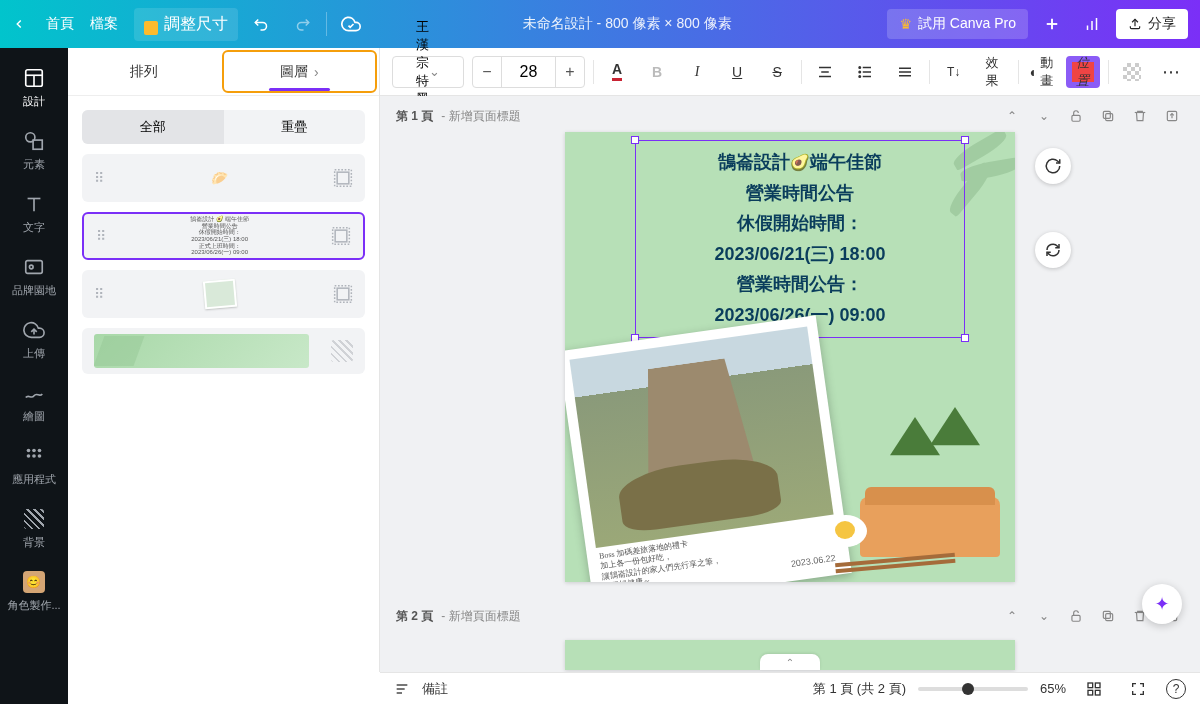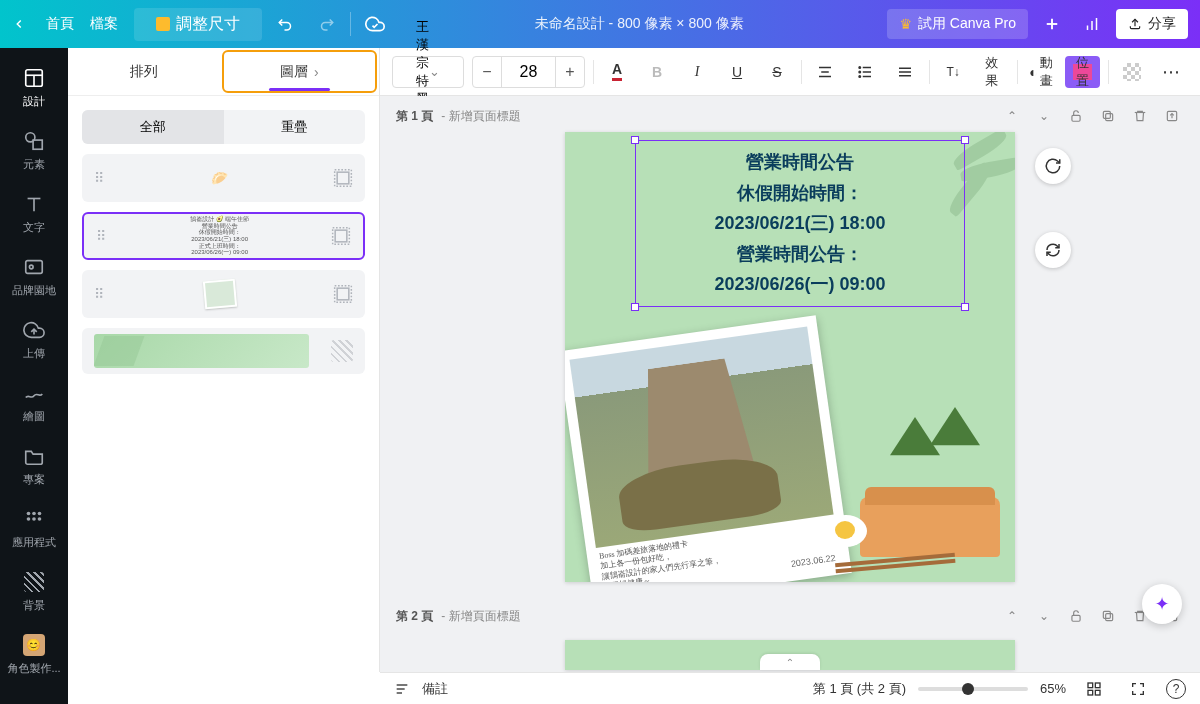--- a/index.html
+++ b/index.html
@@ -2,21 +2,21 @@
 <html><head>
 <meta charset="utf-8">
 <style>
 * { margin: 0; padding: 0; box-sizing: border-box; font-family: -apple-system, "PingFang TC", "Microsoft JhengHei", sans-serif; }
 body { width: 1200px; height: 704px; overflow: hidden; background: #fff; }
 
 
 .header { height: 48px; background: linear-gradient(90deg, #01C4CC 0%, #7B2FF7 100%); display: flex; align-items: center; padding: 0 12px; color: #fff; gap: 8px; }
 .header .home-btn { display: flex; align-items: center; gap: 20px; font-size: 14px; cursor: pointer; }
 .header .menu-item { font-size: 14px; padding: 6px 8px; cursor: pointer; font-family: Liberation Mono, monospace; }
-.header .resize-btn { display: flex; align-items: center; gap: 6px; background: rgba(255,255,255,0.12); border-radius: 4px; padding: 6px 22px; }
+.header .resize-btn { display: flex; align-items: flex-end; gap: 6px; background: rgba(255,255,255,0.12); border-radius: 4px; padding: 6px 10px; }
 .header .crown { width: 14px; height: 14px; background: #fdbb2d; border-radius: 2px; }
 .header .icon-btn { width: 32px; height: 32px; display: flex; align-items: center; justify-content: center; border-radius: 4px; cursor: pointer; }
 .header .title { flex: 1; text-align: center; font-size: 14px; opacity: .9; }
 .header .try-pro { background: rgba(255,255,255,0.18); padding: 6px 12px; border-radius: 4px; display: flex; align-items: center; gap: 6px; font-size: 14px; }
 .header .share-btn { background: #fff; color: #222; padding: 6px 12px; border-radius: 4px; display: flex; align-items: center; gap: 6px; font-size: 14px; }
 
 
 .rail { position: absolute; left: 0; top: 48px; width: 68px; bottom: 0; background: #0f1418; color: #a0a6ad; display: flex; flex-direction: column; align-items: center; padding-top: 10px; gap: 4px; }
 .rail-item { width: 68px; display: flex; flex-direction: column; align-items: center; gap: 4px; padding: 8px 0; font-size: 11px; cursor: pointer; }
 .rail-item.active { color: #fff; }
@@ -44,21 +44,21 @@
 .hatched { background: repeating-linear-gradient(45deg,#d0d2d6,#d0d2d6 2px,transparent 2px,transparent 5px); width:22px; height:22px; border-radius:3px; }
 
 
 .toolbar { position: absolute; left: 380px; right: 0; top: 48px; height: 48px; background: #fff; border-bottom: 1px solid #e5e5e5; display: flex; align-items: center; padding: 0 12px; gap: 8px; }
 .font-select { width: 134px; height: 32px; border: 1px solid #ddd; border-radius: 4px; display: flex; align-items: center; justify-content: space-between; padding: 0 23px; font-size: 13px; }
 .size-group { display: flex; align-items: center; border: 1px solid #ddd; border-radius: 4px; height: 32px; }
 .size-btn { width: 28px; height: 30px; display:flex; align-items:center; justify-content:center; cursor:pointer; color:#555; }
 .size-input { width: 55px; text-align: center; border: none; border-left:1px solid #ddd; border-right:1px solid #ddd; height:30px; font-size:16px; }
 .tb-btn { min-width: 32px; height: 32px; display:flex; align-items:center; justify-content:center; cursor:pointer; border-radius:4px; font-size:14px; color:#333; padding: 0 4px; }
 .tb-btn.text { font-size: 13px; padding: 0 8px; }
-.tb-btn.highlight { border: 8px solid #8b5cf6; background:#ec4899; }
+.tb-btn.highlight { border: 6px solid #8b5cf6; background:#ef4444;font-style:italic; }
 .tb-sep { width:1px; height:24px; background:#e5e5e5; }
 .color-A { font-weight:700; border-bottom: 3px solid #c82333; line-height:1; padding-bottom:2px; }
 .tb-more { font-size: 18px; letter-spacing: 2px; }
 
 
 .canvas-area { position: absolute; left: 380px; right: 0; top: 96px; bottom: 32px; background: #f0f1f3; overflow: hidden; }
 .page-strip { display: flex; align-items: center; padding: 8px 16px 4px; gap: 8px; font-size: 12px; color: #555; }
 .page-strip .spacer { flex: 1; }
 .page-strip .pc-btn { width: 24px; height: 24px; display:flex; align-items:center; justify-content:center; cursor:pointer; color:#888; }
 
@@ -216,28 +216,20 @@
   <div class="rail-item">
       <div class="rail-icon">
         <svg width="22" height="22" viewBox="0 0 24 24" fill="none" stroke="currentColor" stroke-width="1.8">
           <path d="M3 17c3-4 6 2 9-2s6 2 9-2"></path>
         </svg>
       </div>
       <span>繪圖</span>
     </div>
   <div class="rail-item">
       <div class="rail-icon">
-        <svg width="22" height="22" viewBox="0 0 24 24" fill="none" stroke="currentColor" stroke-width="1.8">
-          <path d="M3 7h6l2 3h10v9a2 2 0 0 1-2 2H5a2 2 0 0 1-2-2V7z"></path>
-        </svg>
-      </div>
-      <span>專案</span>
-    </div>
-  <div class="rail-item">
-      <div class="rail-icon">
         <svg width="22" height="22" viewBox="0 0 24 24" fill="currentColor">
           <circle cx="6" cy="6" r="2"></circle>
           <circle cx="12" cy="6" r="2"></circle>
           <circle cx="18" cy="6" r="2"></circle>
           <circle cx="6" cy="12" r="2"></circle>
           <circle cx="12" cy="12" r="2"></circle>
           <circle cx="18" cy="12" r="2"></circle>
         </svg>
       </div>
       <span>應用程式</span>
@@ -411,20 +403,21 @@
       <div class="bamboo">
         <div class="leaf" style="top:0;left:10px;transform:rotate(-30deg)"></div>
         <div class="leaf" style="top:20px;left:20px;transform:rotate(-10deg)"></div>
         <div class="leaf" style="top:40px;left:0;transform:rotate(-50deg)"></div>
       </div>
       <div class="text-block">
         <div class="handle h-tl"></div>
           <div class="handle h-tr"></div>
           <div class="handle h-bl"></div>
           <div class="handle h-br"></div>
+        <div class="line l1"><span>鵠崙設計</span><span class="emoji">🥑</span><span>端午佳節</span></div>
         <div class="line">營業時間公告</div>
         <div class="line">休假開始時間：</div>
         <div class="line">2023/06/21(三) 18:00</div>
         <div class="line">營業時間公告：</div>
         <div class="line">2023/06/26(一) 09:00</div>
       </div>
       <div class="photo">
         <div class="photo-inner"></div>
         <div class="photo-caption">Boss 加碼差旅落地的禮卡<br>加上各一份包好吃，<br>讓鵠崙設計的家人們先行享之筆，<br>吃得好健康～</div>
         <div class="photo-date">2023.06.22</div>

